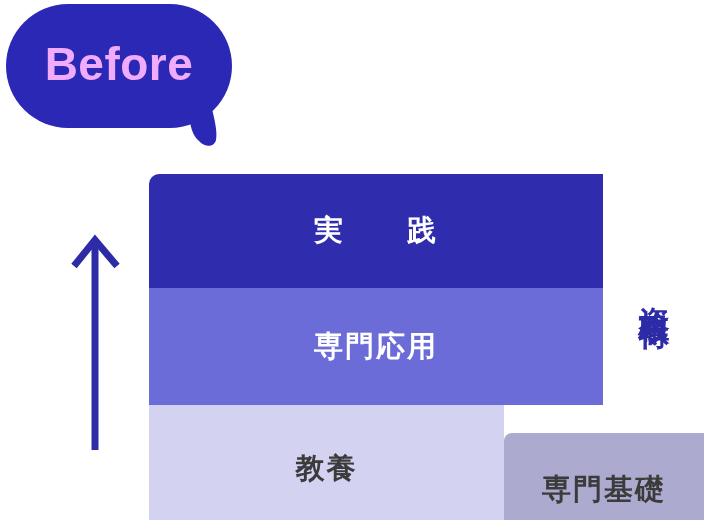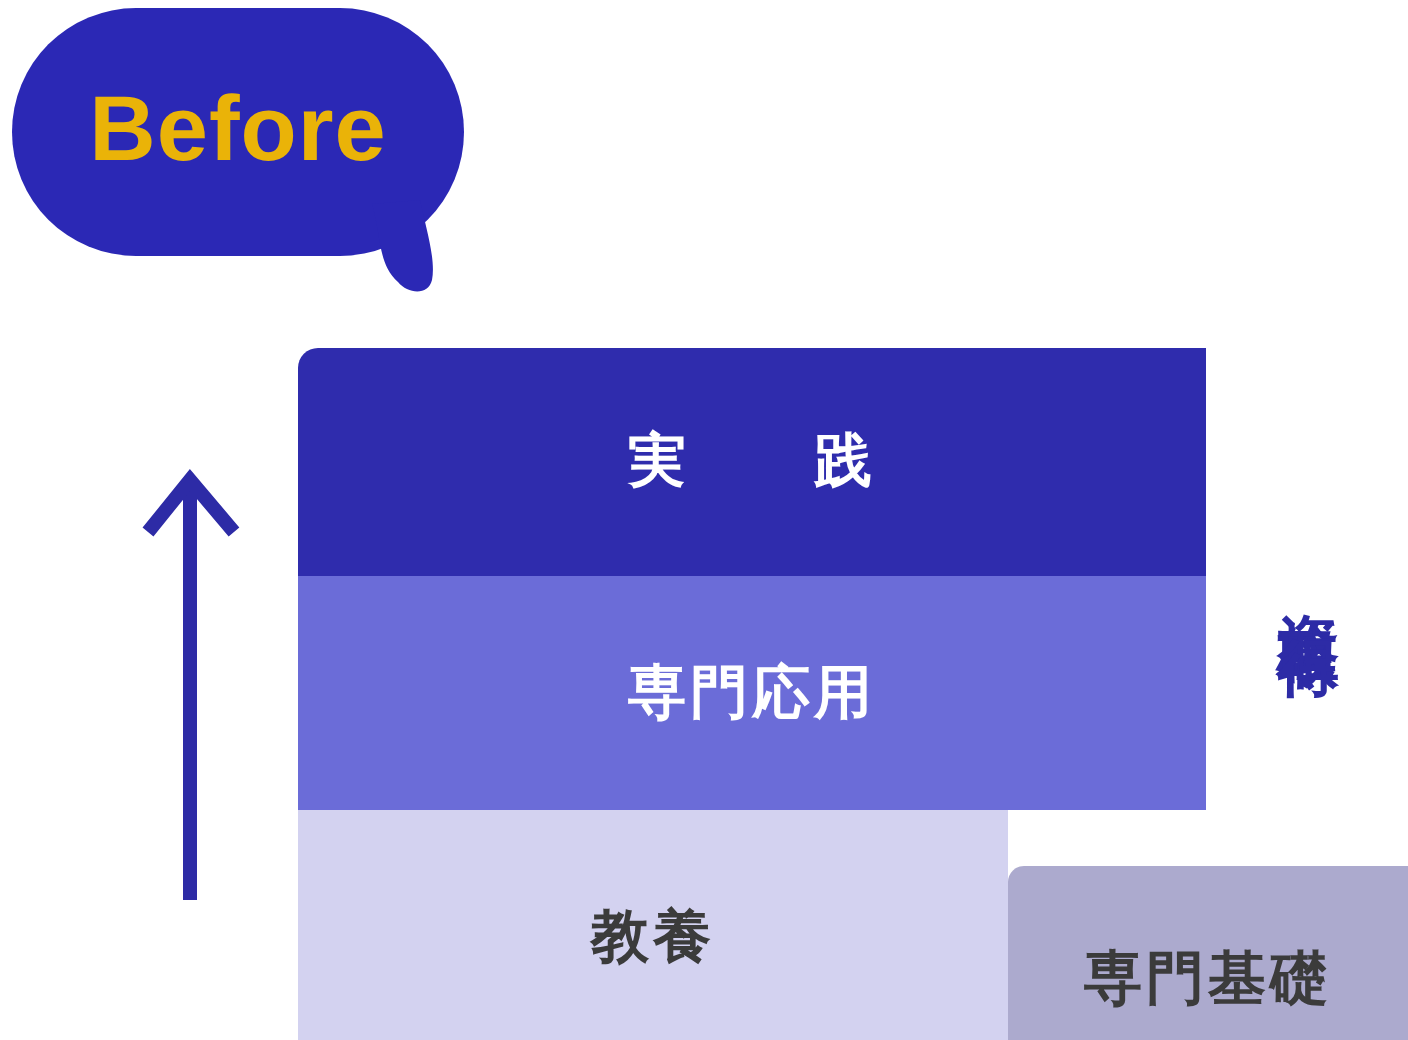--- a/index.html
+++ b/index.html
@@ -23,21 +23,21 @@
     top: 4px;
     width: 226px;
     height: 124px;
     background: var(--bubble_blue);
     border-radius: 62px;
     display: flex;
     align-items: center;
     justify-content: center;
   }
   .bubble-text {
-    color: #eab308;
+    color: #f0abfc;
     font-size: 46px;
     font-weight: bold;
     letter-spacing: 0.5px;
     padding-bottom: 4px;
   }
   .bubble-tail {
     position: absolute;
     left: 178px;
     top: 98px;
     width: 48px;

